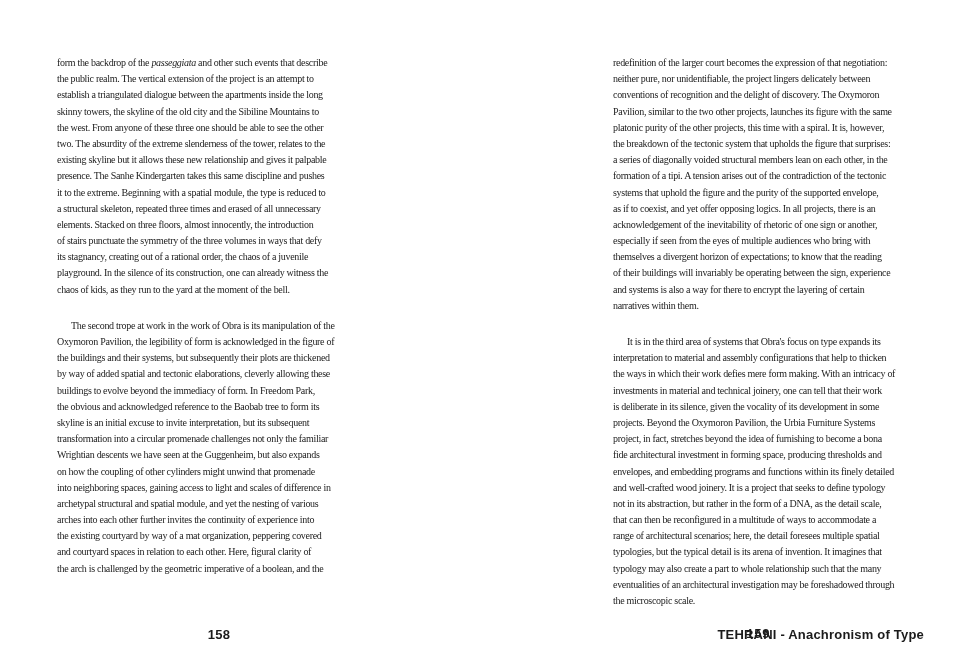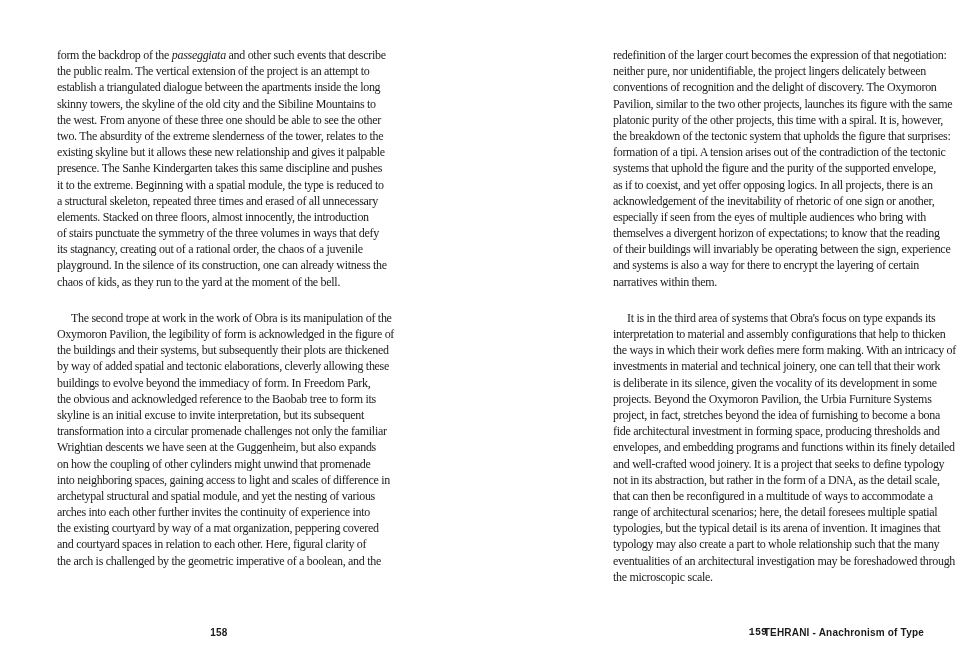--- a/index.html
+++ b/index.html
@@ -23,38 +23,38 @@
   .page {
     position: absolute;
     top: 0;
     height: 666px;
     width: 482px;
   }
   .page-left  { left: 0; }
   .page-right { left: 482px; }
   .text-column {
     position: absolute;
-    top: 47px;
-    font-size: 12px;
+    top: 55px;
+    font-size: 10px;
     letter-spacing: -0.3px;
     line-height: 16.2px;
     color: var(--ink, #1b1b1b);
   }
   .text-column.left  { left: 57px;  width: 420px; }
   .text-column.right { left: 131px; width: 345px; } 
   .tline {
     white-space: nowrap;
     height: 16.2px;
   }
   .tline.indent { padding-left: 14px; margin-top: 20px; }
   .footer-item {
     position: absolute;
     top: 627px;
     font-family: "Liberation Sans", sans-serif;
-    font-size: 10px;
+    font-size: 13px;
     font-weight: bold;
     letter-spacing: 0.2px;
     color: var(--ink, #1b1b1b);
   }
   .pagenum-left  { left: 191px; width: 56px; text-align: center; }
   .pagenum-right { left: 248px; width: 56px; text-align: center; font-family: Liberation Mono, monospace; } 
   .running-title { right: 40px; text-align: left; }
 </style>
 </head>
 <body>
@@ -99,20 +99,21 @@
   </div>
 
   <div class="page page-right">
     <div class="text-column right">
         <div class="tline">redefinition of the larger court becomes the expression of that negotiation:</div>
         <div class="tline">neither pure, nor unidentifiable, the project lingers delicately between</div>
         <div class="tline">conventions of recognition and the delight of discovery. The Oxymoron</div>
         <div class="tline">Pavilion, similar to the two other projects, launches its figure with the same</div>
         <div class="tline">platonic purity of the other projects, this time with a spiral. It is, however,</div>
         <div class="tline">the breakdown of the tectonic system that upholds the figure that surprises:</div>
+        <div class="tline">a series of diagonally voided structural members lean on each other, in the</div>
         <div class="tline">formation of a tipi. A tension arises out of the contradiction of the tectonic</div>
         <div class="tline">systems that uphold the figure and the purity of the supported envelope,</div>
         <div class="tline">as if to coexist, and yet offer opposing logics. In all projects, there is an</div>
         <div class="tline">acknowledgement of the inevitability of rhetoric of one sign or another,</div>
         <div class="tline">especially if seen from the eyes of multiple audiences who bring with</div>
         <div class="tline">themselves a divergent horizon of expectations; to know that the reading</div>
         <div class="tline">of their buildings will invariably be operating between the sign, experience</div>
         <div class="tline">and systems is also a way for there to encrypt the layering of certain</div>
         <div class="tline">narratives within them.</div>
         <div class="tline indent">It is in the third area of systems that Obra's focus on type expands its</div>

